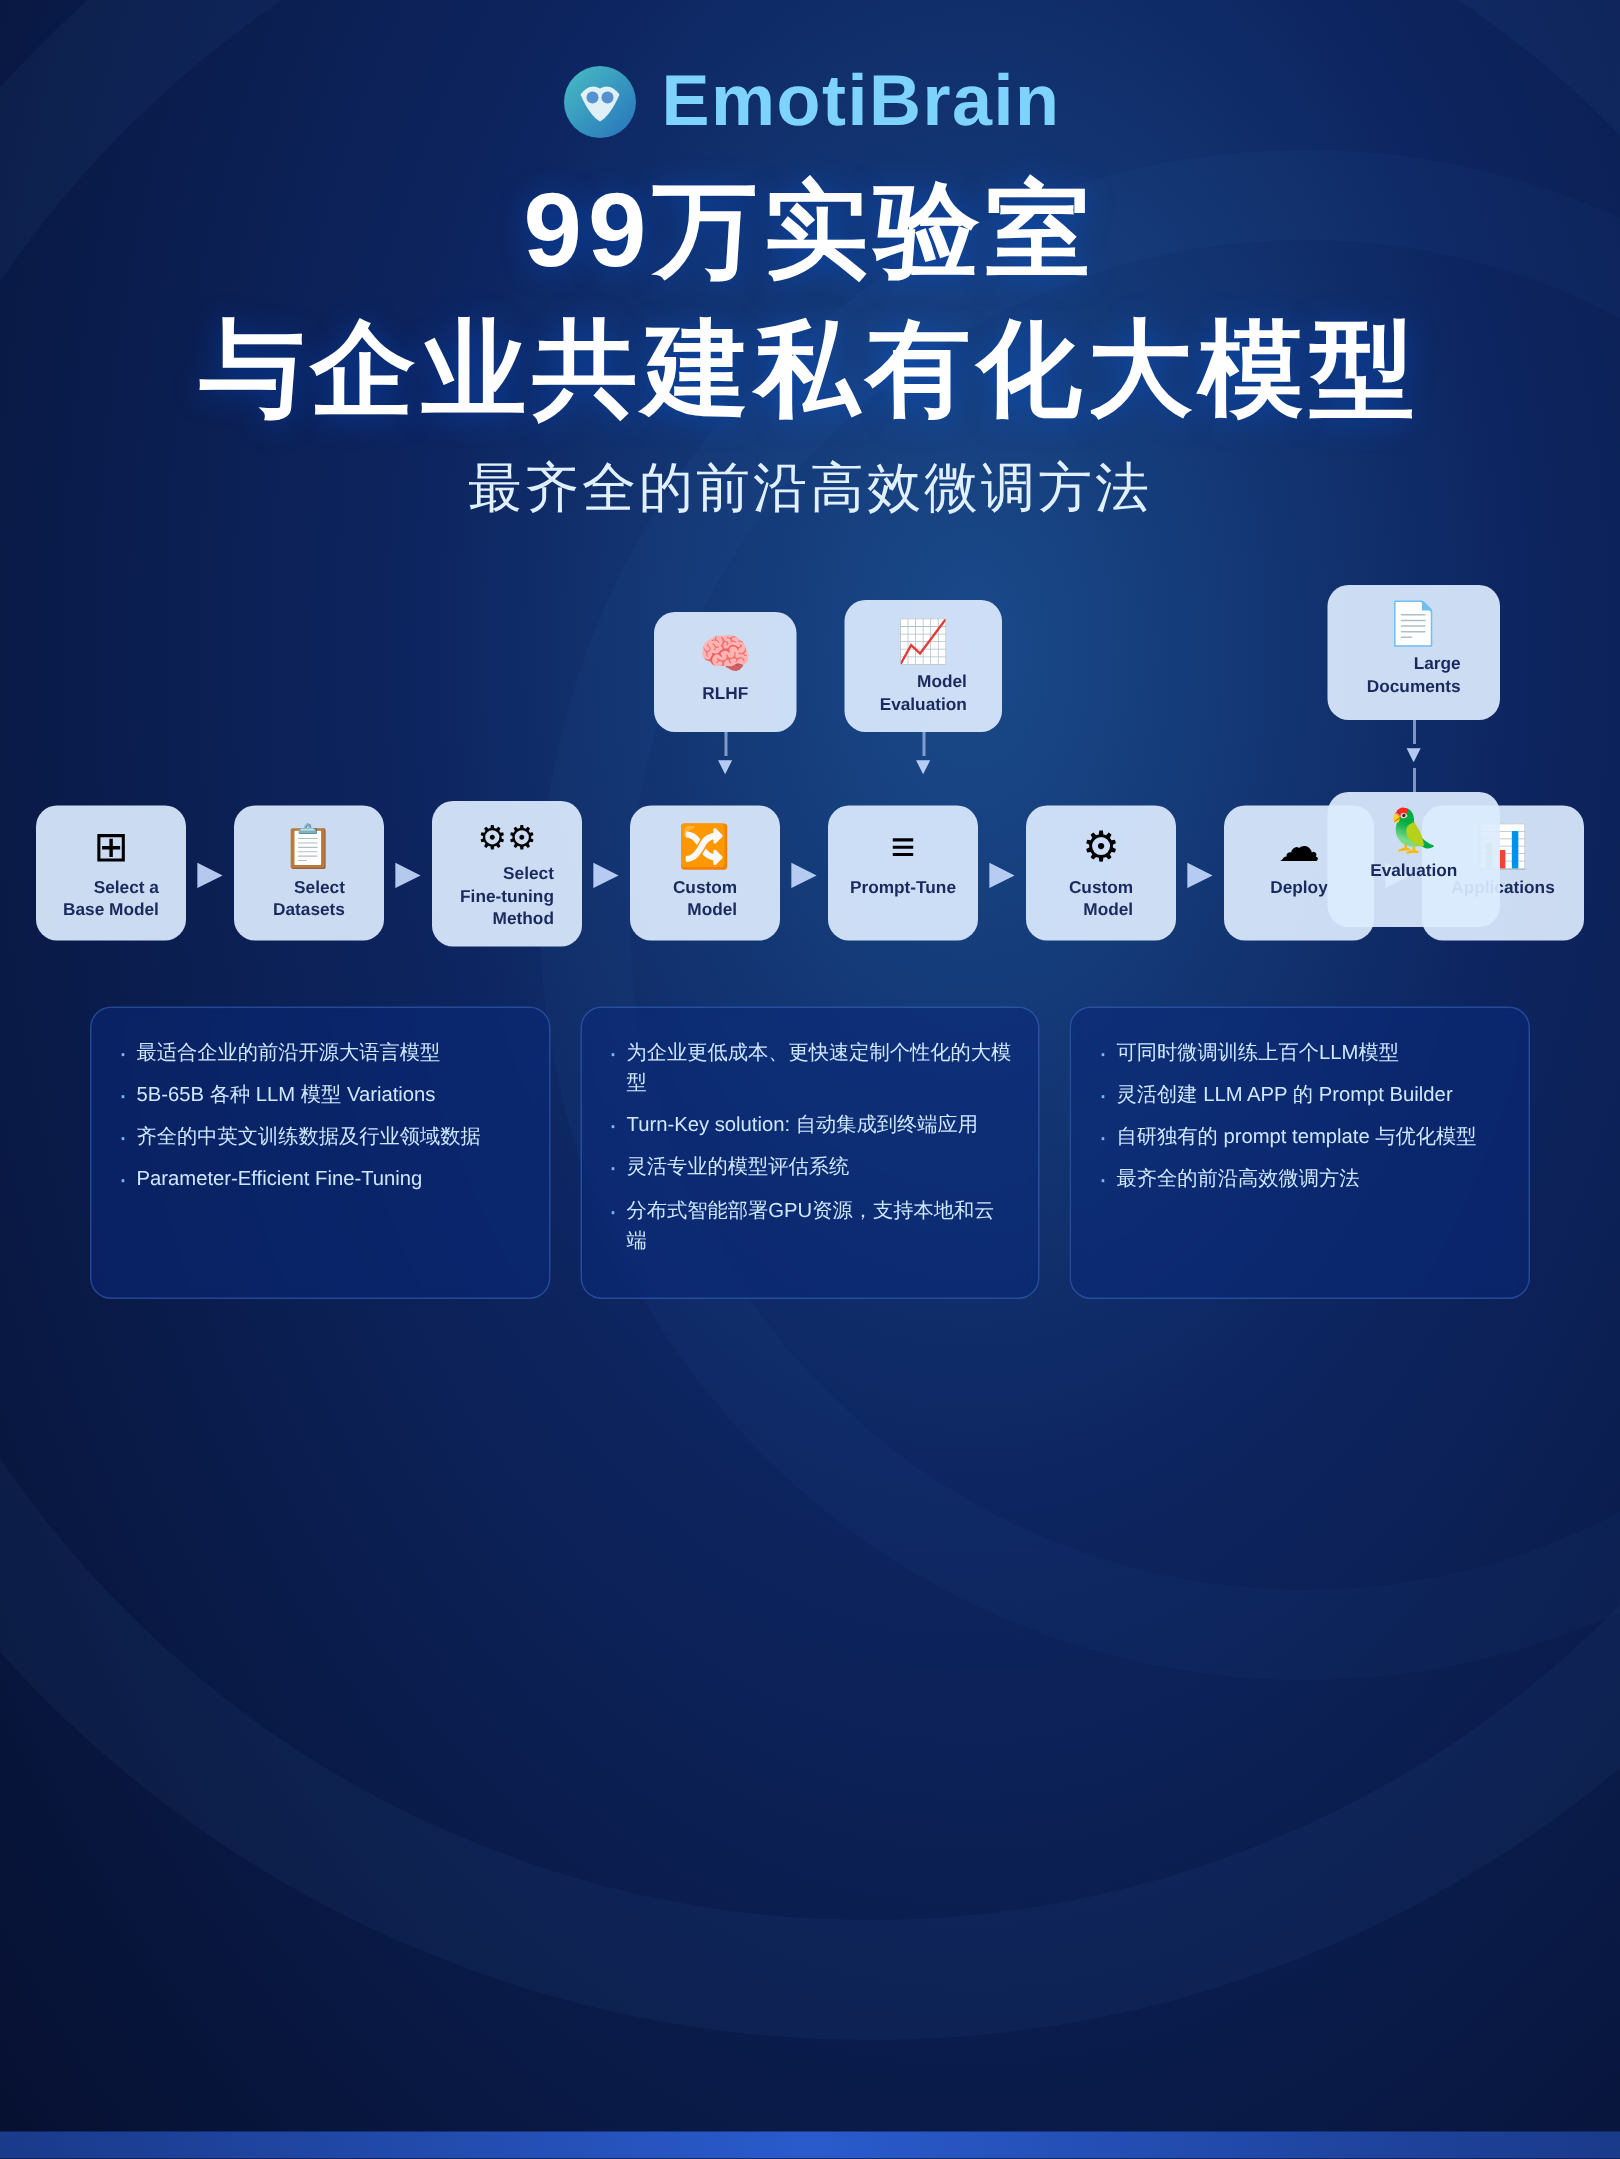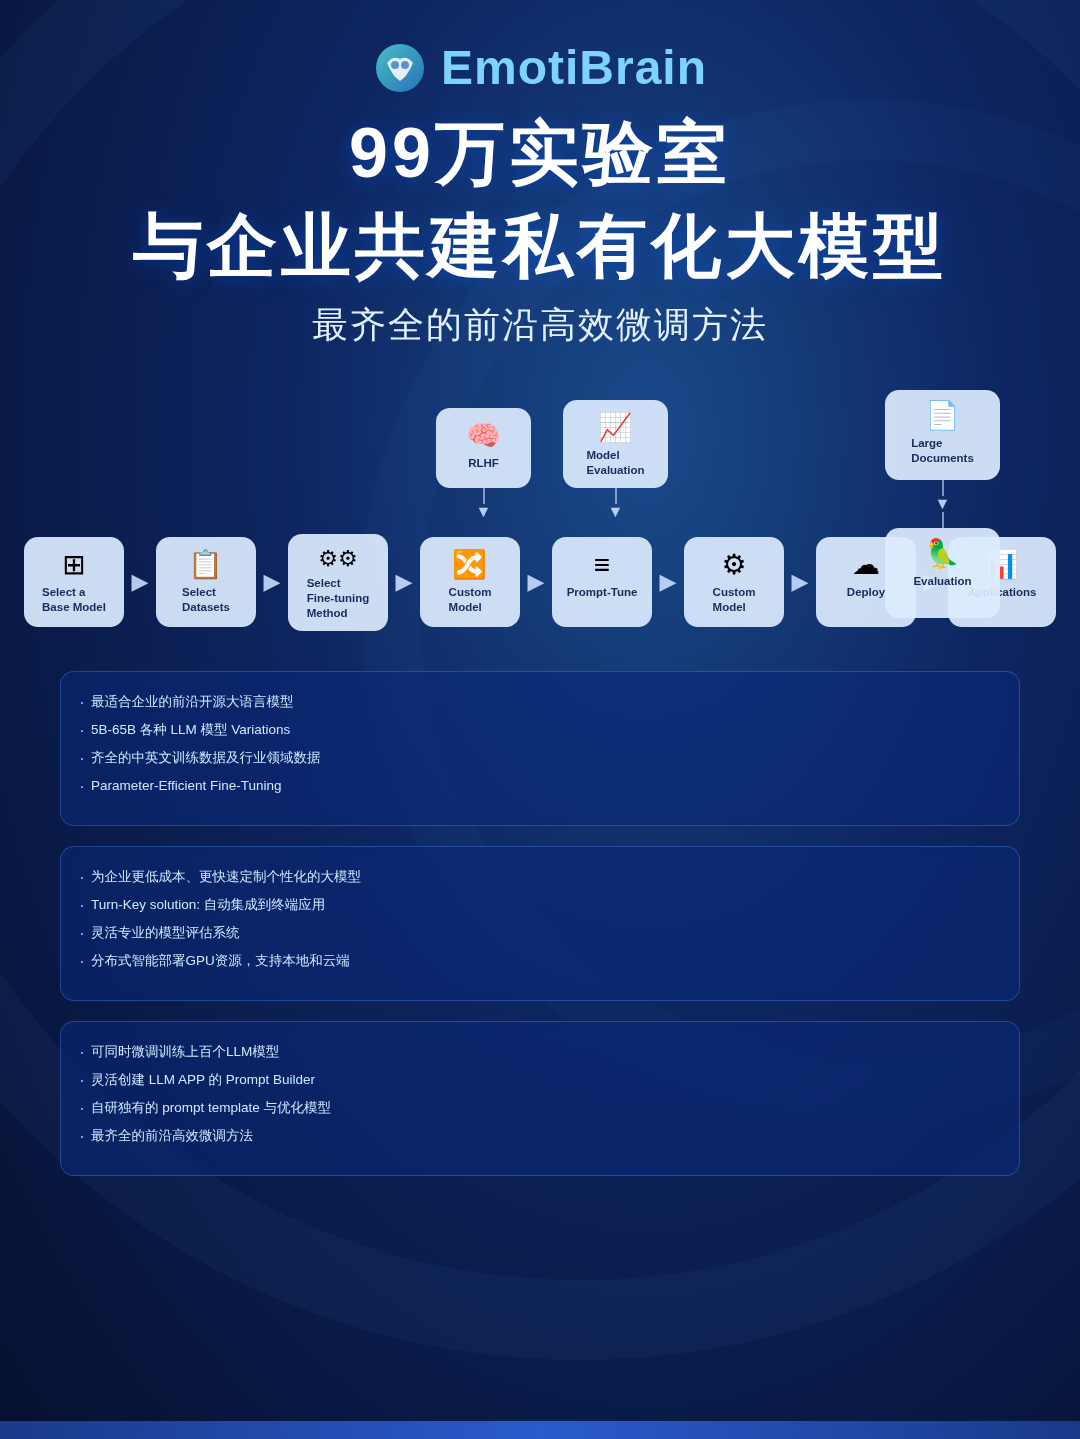--- a/index.html
+++ b/index.html
@@ -106,21 +106,21 @@
       flex-shrink: 0;
     }
     .flow-node-icon {
       font-size: 28px;
       margin-bottom: 6px;
       line-height: 1;
     }
     .flow-node-label {
       font-size: 11.5px;
       color: #1a2a5e;
-      text-align: left;
+      text-align: right;
       font-weight: 600;
       line-height: 1.3;
     }
     .flow-arrow {
       width: 32px;
       display: flex;
       align-items: center;
       justify-content: center;
       color: rgba(200,220,255,0.9);
       font-size: 22px;
@@ -337,21 +337,21 @@
       </div>
       <div class="flow-arrow">▶</div>
 
       <div class="flow-node" style="width:108px;">
         <div class="flow-node-icon">📊</div>
         <div class="flow-node-label">Applications</div>
       </div>
     </div>
   </div>
 
-  <div class="info-boxes" style="margin-top:40px;flex-direction:column;">
+  <div class="info-boxes" style="margin-top:40px;">
     <div class="info-box">
       <ul>
         <li>最适合企业的前沿开源大语言模型</li>
         <li>5B-65B 各种 LLM 模型 Variations</li>
         <li>齐全的中英文训练数据及行业领域数据</li>
         <li>Parameter-Efficient Fine-Tuning</li>
       </ul>
     </div>
     <div class="info-box">
       <ul>

